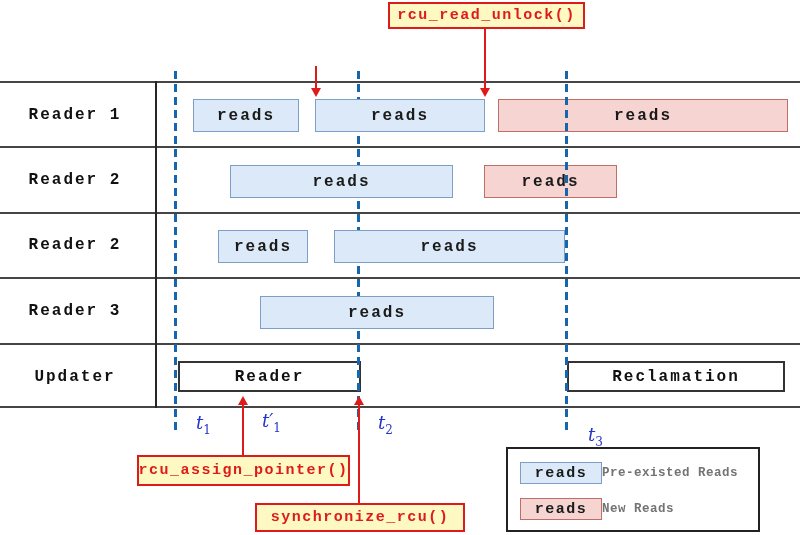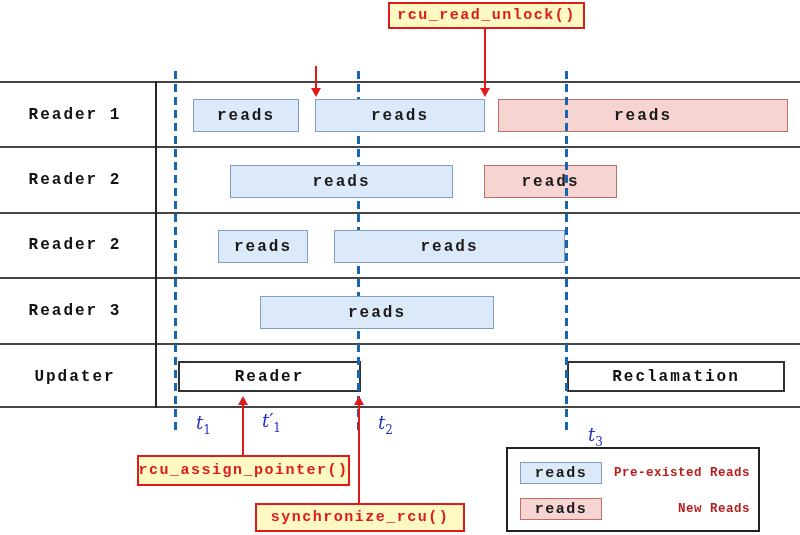--- a/index.html
+++ b/index.html
@@ -59,22 +59,22 @@
   }
   .legend-row { position:absolute; left:12px; width:230px; height:22px; display:flex; align-items:center; }
   .legend-swatch {
     width:82px; height:22px; box-sizing:border-box; flex:none;
     display:flex; align-items:center; justify-content:center;
     font-size:15px; font-weight:bold; letter-spacing:1.5px; color:#1a1a1a;
   }
   .legend-swatch.pre { background:#dce9f8; border:1.5px solid #7d9fc5; }
   .legend-swatch.new { background:#f5d4d2; border:1.5px solid #bf6e66; }
   .legend-text {
-    flex:1; text-align:right; font-size:12.5px; font-weight:bold;
-    letter-spacing:0.5px; color:#b91c1c; white-space:nowrap;
+    flex:1; text-align:left; font-size:12.5px; font-weight:bold;
+    letter-spacing:0.5px; color:#737373; white-space:nowrap;
   }
 </style>
 </head>
 <body>
 
 <div class="stage">
 
   <div class="hline" style="top:81px"></div>
   <div class="hline" style="top:146px"></div>
   <div class="hline" style="top:212px"></div>

